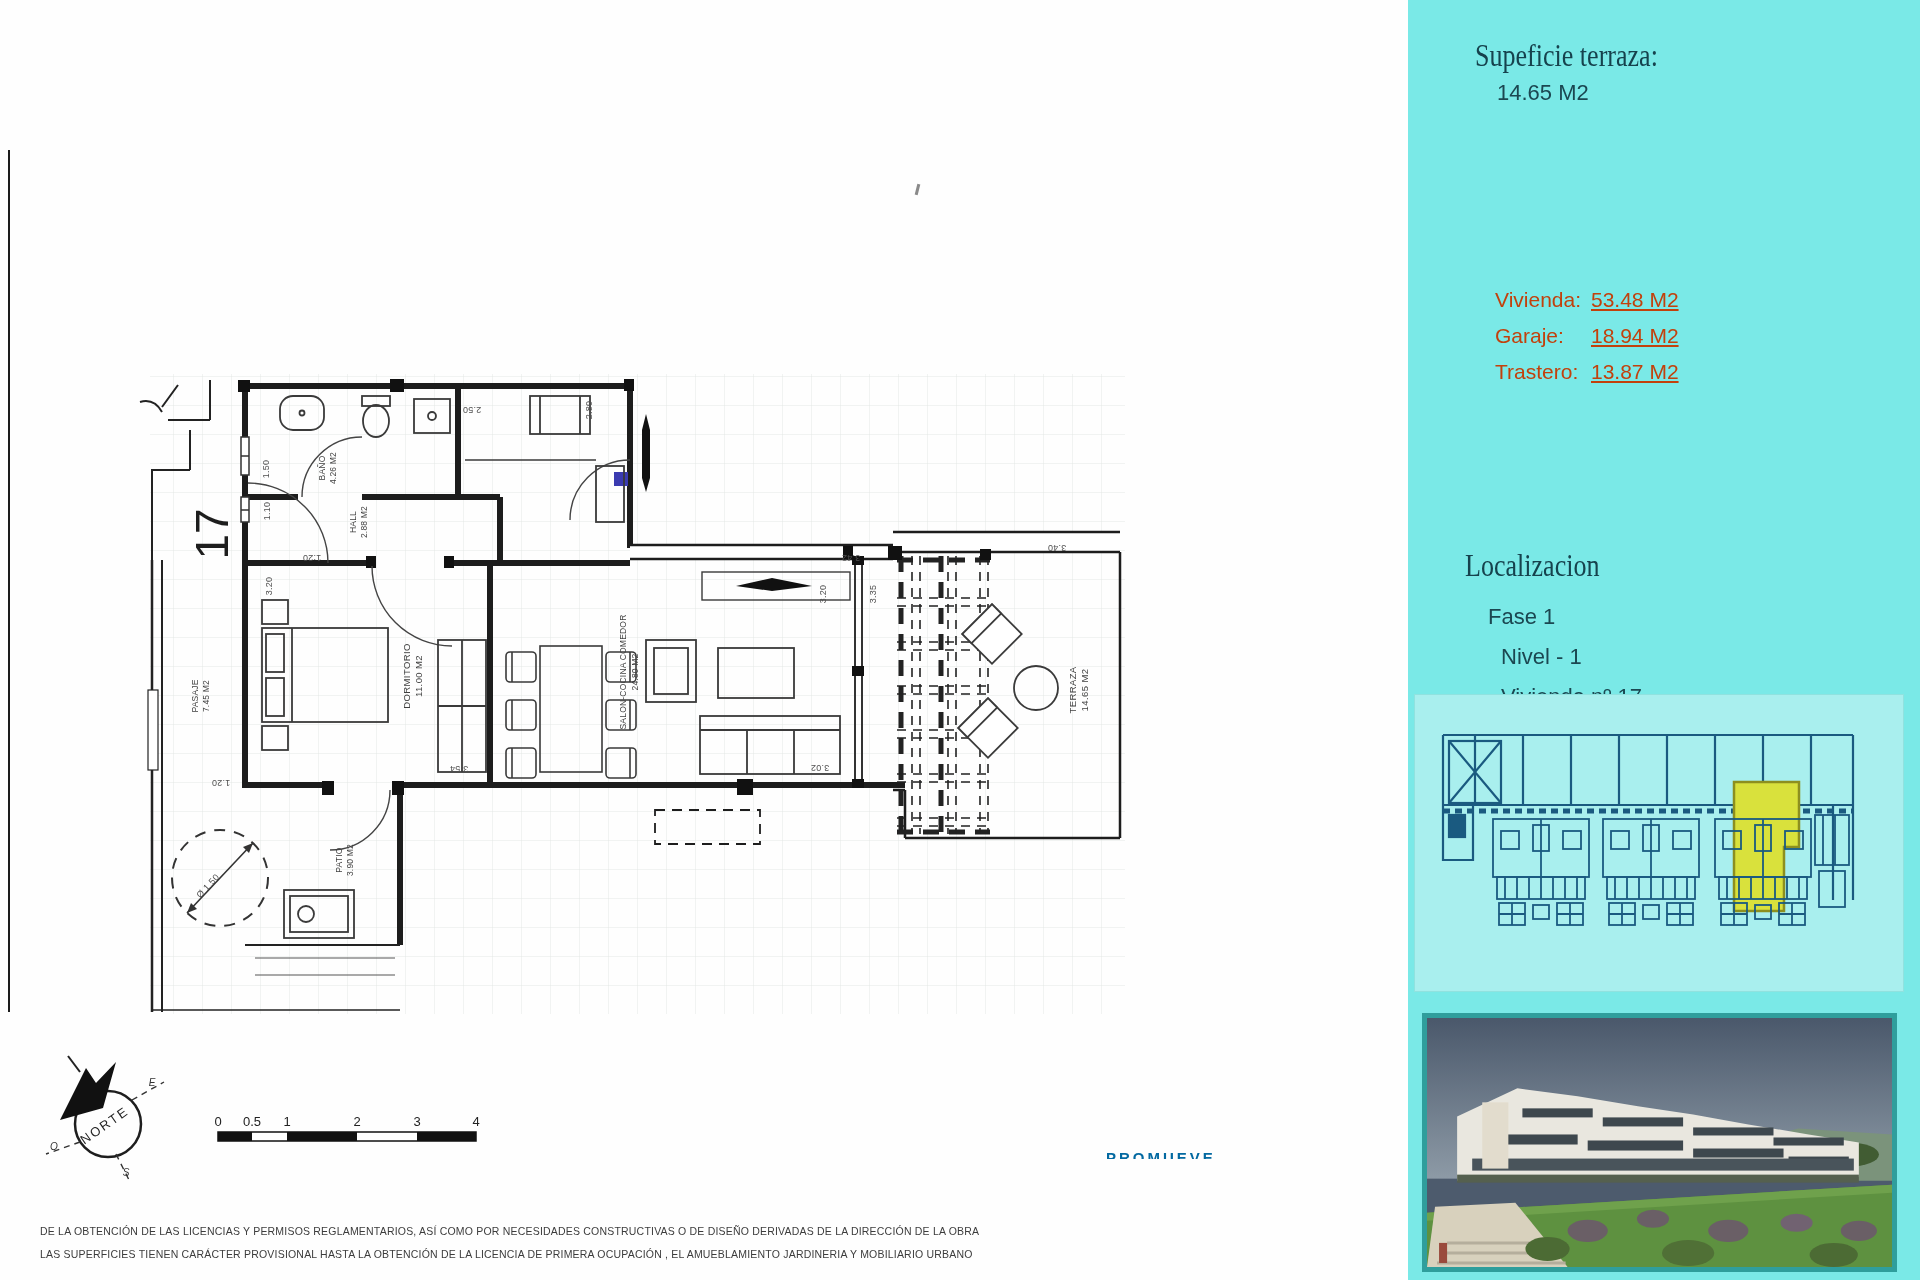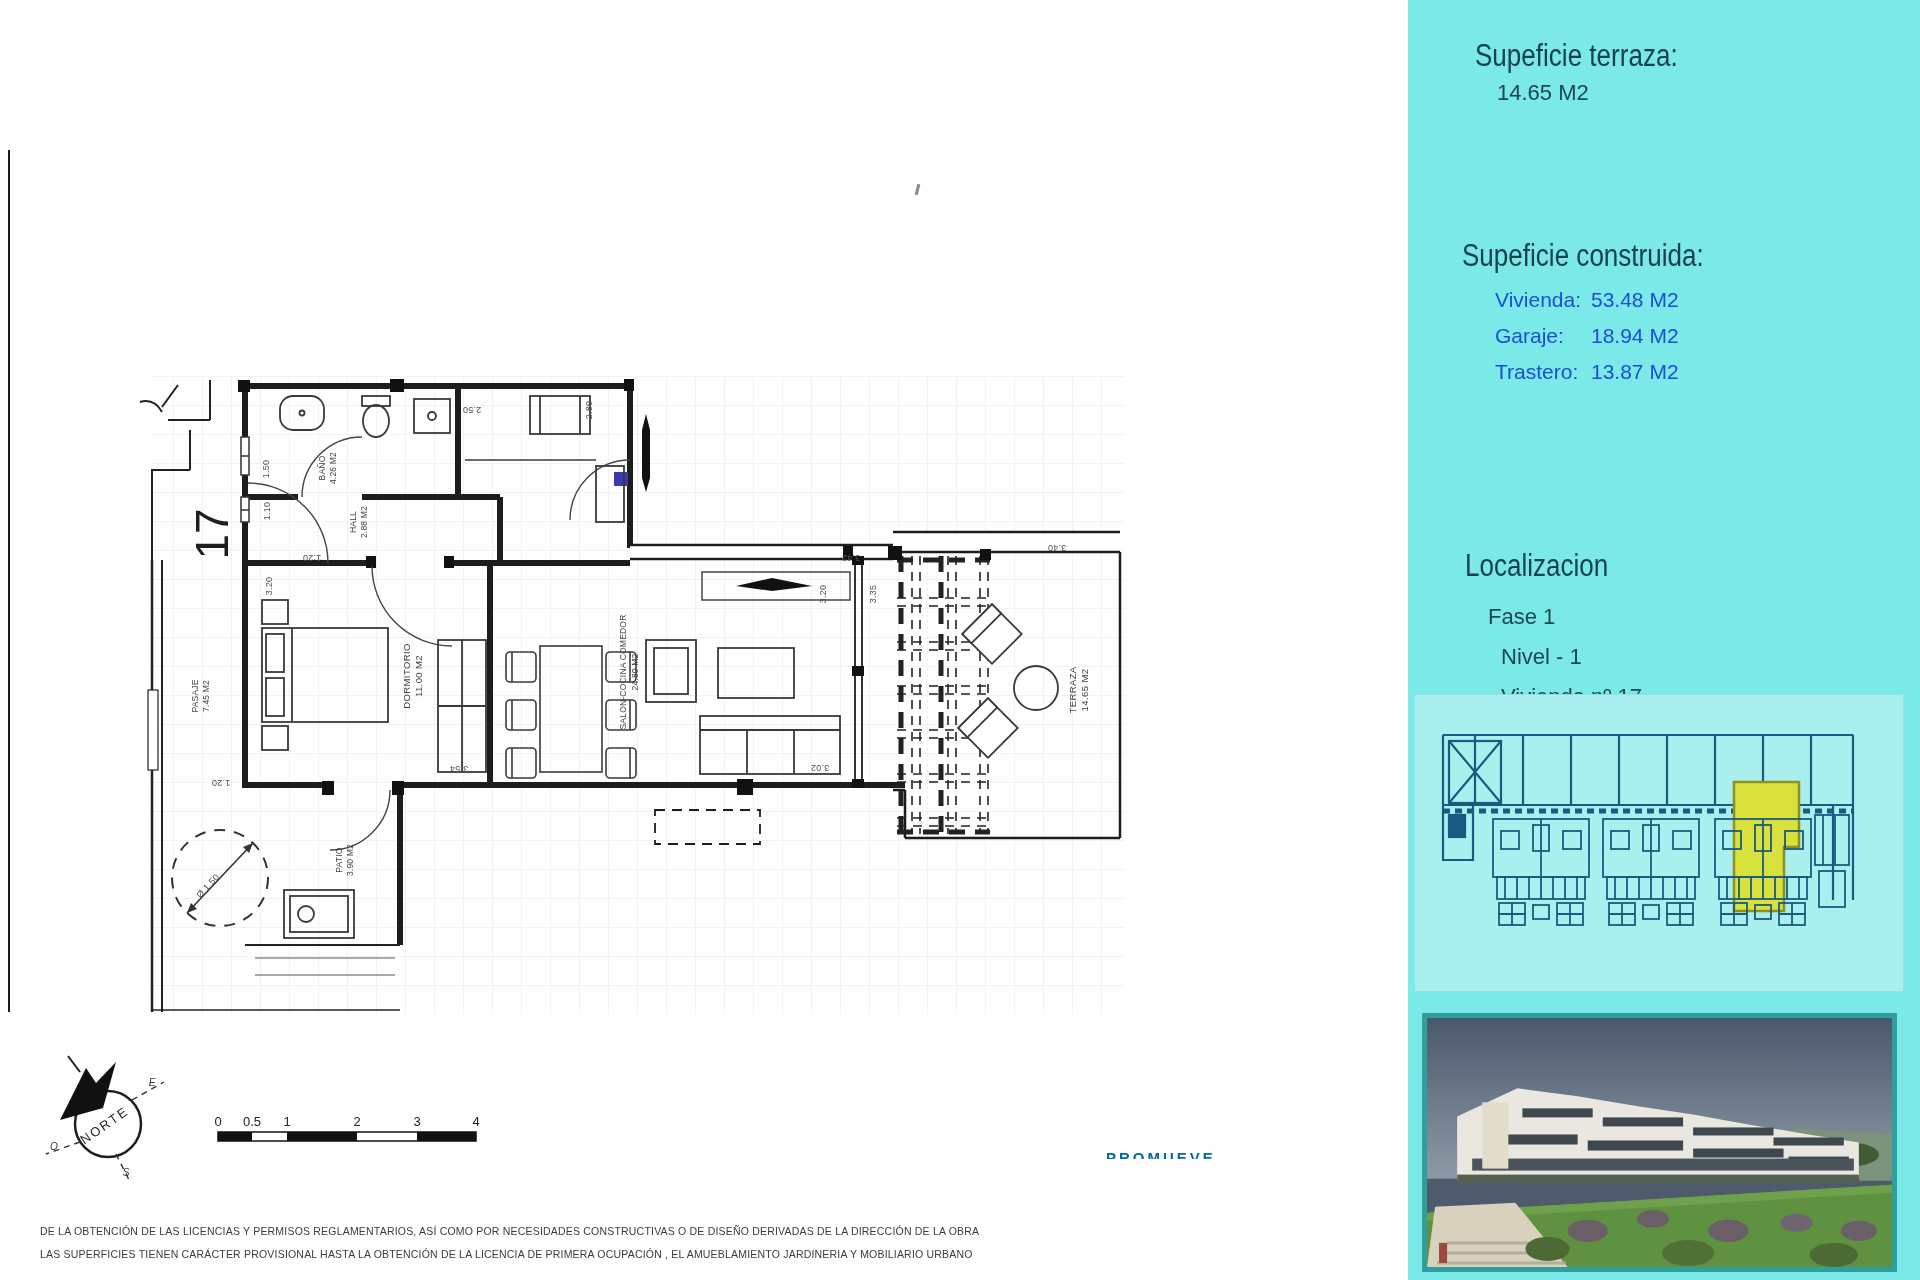--- a/index.html
+++ b/index.html
@@ -1,24 +1,24 @@
 <!DOCTYPE html>
 <html><head>
 <meta charset="utf-8">
 <style>
   html,body{margin:0;padding:0;background:#e8e8e8;}
   .page{position:relative;width:1920px;height:1280px;background:#fefefe;overflow:hidden;
         font-family:"Liberation Sans", sans-serif;}
   .abs{position:absolute;}
   
   .sidebar{position:absolute;left:1408px;top:0;width:512px;height:1280px;background:#7ae9e7;}
-  .sb-h{position:absolute;color:#16424d;font-size:31px;white-space:nowrap;}
+  .sb-h{position:absolute;color:#16424d;font-size:31px;white-space:nowrap;font-family:Liberation Serif, serif;}
   .cond{display:inline-block;transform:scaleX(.84);transform-origin:0 0;}
   .sb-v{position:absolute;color:#1b4751;font-size:22px;white-space:nowrap;}
-  .sb-row{position:absolute;color:#1d4ed8;font-size:21px;white-space:nowrap;}
+  .sb-row{position:absolute;color:#c2410c;font-size:21px;white-space:nowrap;text-decoration:underline;}
   .sb-row .lbl{display:inline-block;width:96px;}
   .siteplan-box{position:absolute;left:6px;top:694px;width:488px;height:296px;
                 background:#a9efee;border:1px solid #90e2df;}
   .photo-box{position:absolute;left:14px;top:1013px;width:475px;height:259px;
              border:5px solid #2f9e9c;background:#4d5b6d;box-sizing:border-box;}
   
   .disclaimer{position:absolute;left:40px;top:1220px;width:920px;color:#3c3c3c;
               font-size:10.5px;line-height:23px;letter-spacing:.2px;white-space:nowrap;}
   .promueve{position:absolute;left:1106px;top:1150px;width:160px;height:9px;overflow:hidden;
             font-size:15px;font-weight:bold;letter-spacing:3px;color:#0369a1;line-height:15px;}
@@ -309,22 +309,20 @@
       <text class="tick" x="476" y="1126">4</text>
     </g>
   </svg>
 
   <div class="sidebar">
 
     <div class="sb-h" style="left:67px;top:38px;">
       <span class="cond">Supeficie terraza:</span></div>
     <div class="sb-v" style="left:89px;top:80px;">14.65 M2</div>
 
-    <div class="sb-h" style="left:54px;top:238px;">
-      <span class="cond">Supeficie construida:</span></div>
     <div class="sb-row" style="left:87px;top:288px;">
       <span class="lbl">Vivienda:</span><span>53.48 M2</span></div>
     <div class="sb-row" style="left:87px;top:324px;">
       <span class="lbl">Garaje:</span><span>18.94 M2</span></div>
     <div class="sb-row" style="left:87px;top:360px;">
       <span class="lbl">Trastero:</span><span>13.87 M2</span></div>
 
     <div class="sb-h" style="left:57px;top:548px;">
       <span class="cond">Localizacion</span></div>
     <div class="sb-v" style="left:80px;top:604px;">Fase 1</div>

